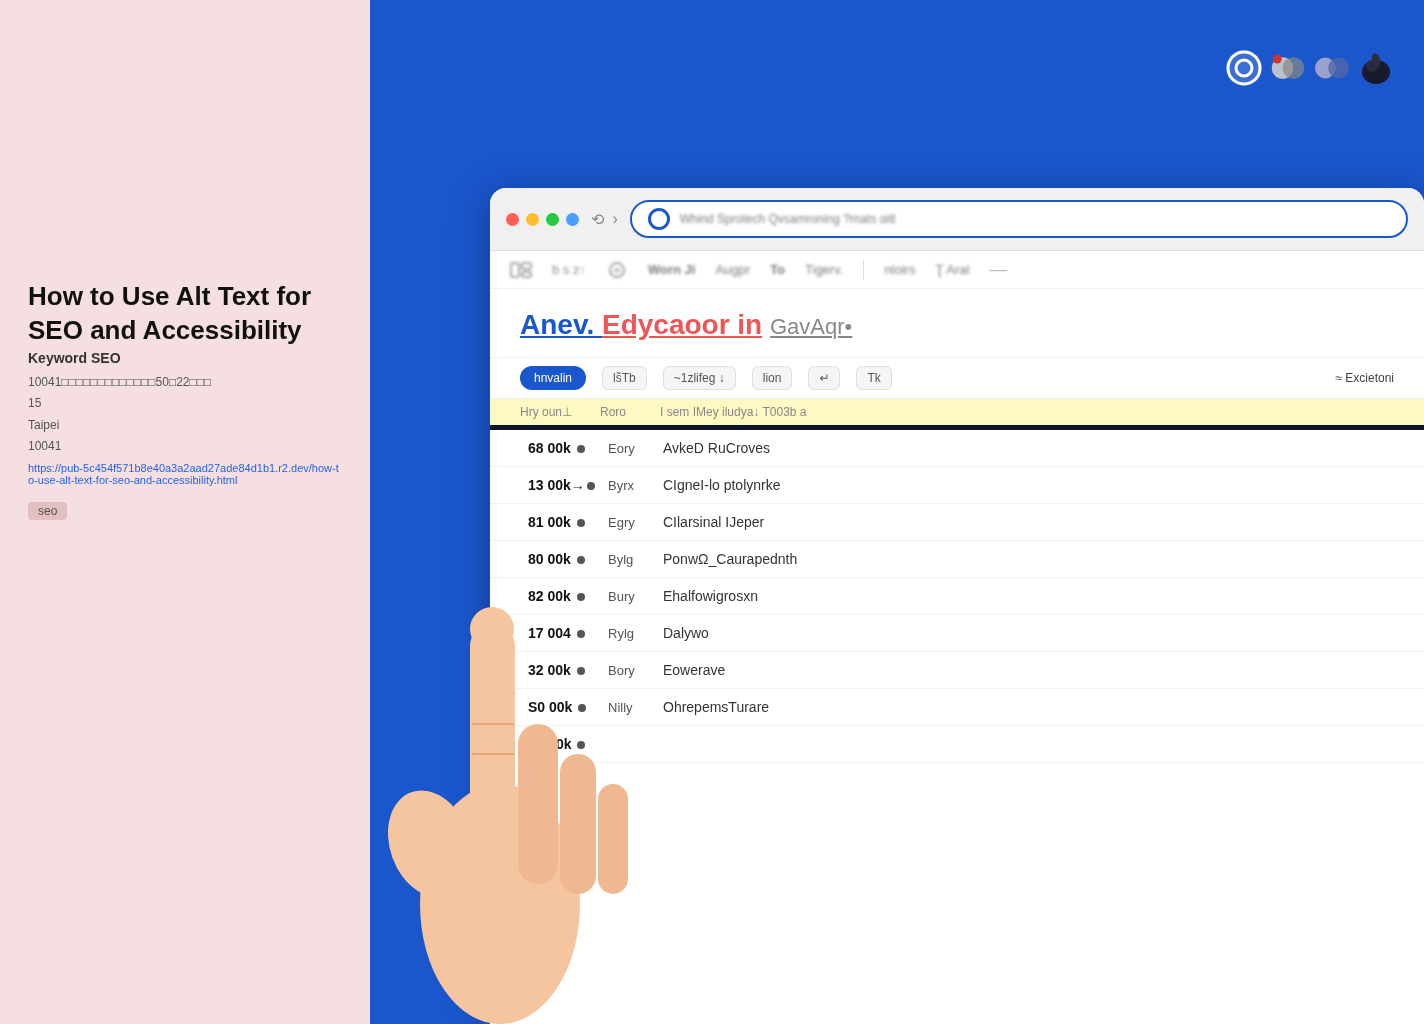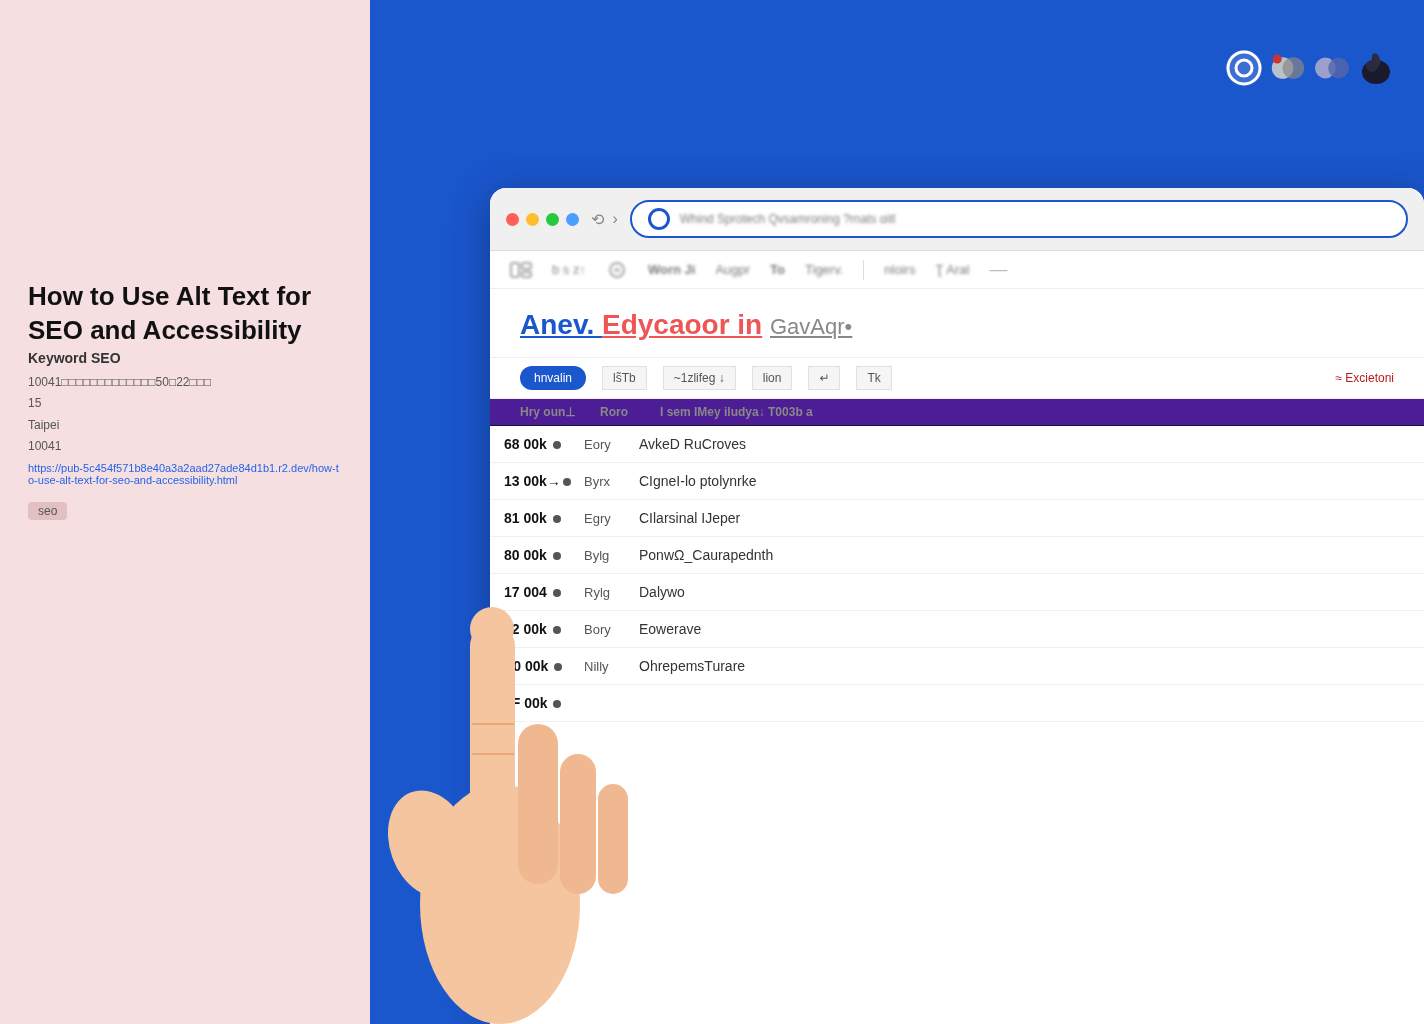--- a/index.html
+++ b/index.html
@@ -169,30 +169,29 @@
       color: #1a56cc;
     }
     .page-title-browser span {
       color: #e66;
       text-decoration: underline;
     }
 
     .table-subheader {
       display: flex;
       padding: 6px 30px;
-      background: #4c1d95;
+      background: #fef9c3;
       font-size: 12px;
       color: #888;
-      border-bottom: 1px solid #0f172a;
-      font-weight: bold;
+      border-bottom: 5px solid #0f172a;
     }
 
     .data-row {
       display: flex;
-      padding: 10px 14px;
+      padding: 10px 38px;
       border-bottom: 1px solid #f0f0f0;
       align-items: flex-end;
       font-size: 14px;
     }
     .cell-volume {
       min-width: 80px;
       max-width: 80px;
       font-weight: 700;
       color: #111;
       font-size: 14px;
@@ -258,21 +257,21 @@
       background: #fff;
     }
     .tfi-btn {
       display: flex;
       align-items: center;
       gap: 4px;
       font-size: 12px;
       color: #555;
       cursor: pointer;
       padding: 4px 10px;
-      border-radius: 0;
+      border-radius: 6px;
       background: #f5f5f5;
       border: 1px solid #e0e0e0;
     }
     .tfi-btn.active-btn {
       background: #1a56cc;
       color: #fff;
       border-color: #1a56cc;
     }
     .tfi-separator { flex: 1; }
     .tfi-right {
@@ -388,21 +387,21 @@
 
       <div class="table-filter-icons">
         <div class="tfi-btn active-btn" style="font-size:12px; background:#1a56cc; color:#fff; border:none; border-radius:20px; padding:5px 14px;">hnvalin</div>
         <div class="tfi-btn">ls̃Tb</div>
         <div class="tfi-btn">~1zlifeg ↓</div>
         <div class="tfi-btn">lion</div>
         <div class="tfi-btn">↵</div>
         <div class="tfi-btn">Tk</div>
         <span class="tfi-separator"></span>
         <div class="tfi-right">
-          <span style="font-size:12px; color:#b91c1c;">≈ Excietoni</span>
+          <span style="font-size:12px; color:#404040;">≈ Excietoni</span>
         </div>
       </div>
 
       <div class="table-subheader">
         <div style="min-width:80px; font-size:12px; color:#888;">Hry oun⊥</div>
         <div style="min-width:60px; font-size:12px; color:#888;">Roro</div>
         <div style="flex:1; font-size:12px; color:#888;">I sem IMey iludya↓  T003b a</div>
       </div>
 
       <div class="data-row">
@@ -419,20 +418,25 @@
         <div class="cell-volume">81 00k <span class="cell-dot" style="background:#555;"></span></div>
         <div class="cell-short">Egry</div>
         <div class="cell-desc">CIlarsinal IJeper</div>
       </div>
       <div class="data-row">
         <div class="cell-volume">80 00k <span class="cell-dot" style="background:#555;"></span></div>
         <div class="cell-short">Bylg</div>
         <div class="cell-desc">PonwΩ_Caurapednth</div>
       </div>
       <div class="data-row">
+        <div class="cell-volume">82 00k <span class="cell-dot" style="background:#555;"></span></div>
+        <div class="cell-short">Bury</div>
+        <div class="cell-desc">Ehalfowigrosxn</div>
+      </div>
+      <div class="data-row">
         <div class="cell-volume">17 004 <span class="cell-dot" style="background:#555;"></span></div>
         <div class="cell-short">Rylg</div>
         <div class="cell-desc">Dalywo</div>
       </div>
       <div class="data-row">
         <div class="cell-volume">32 00k <span class="cell-dot" style="background:#555;"></span></div>
         <div class="cell-short">Bory</div>
         <div class="cell-desc">Eowerave</div>
       </div>
       <div class="data-row">

